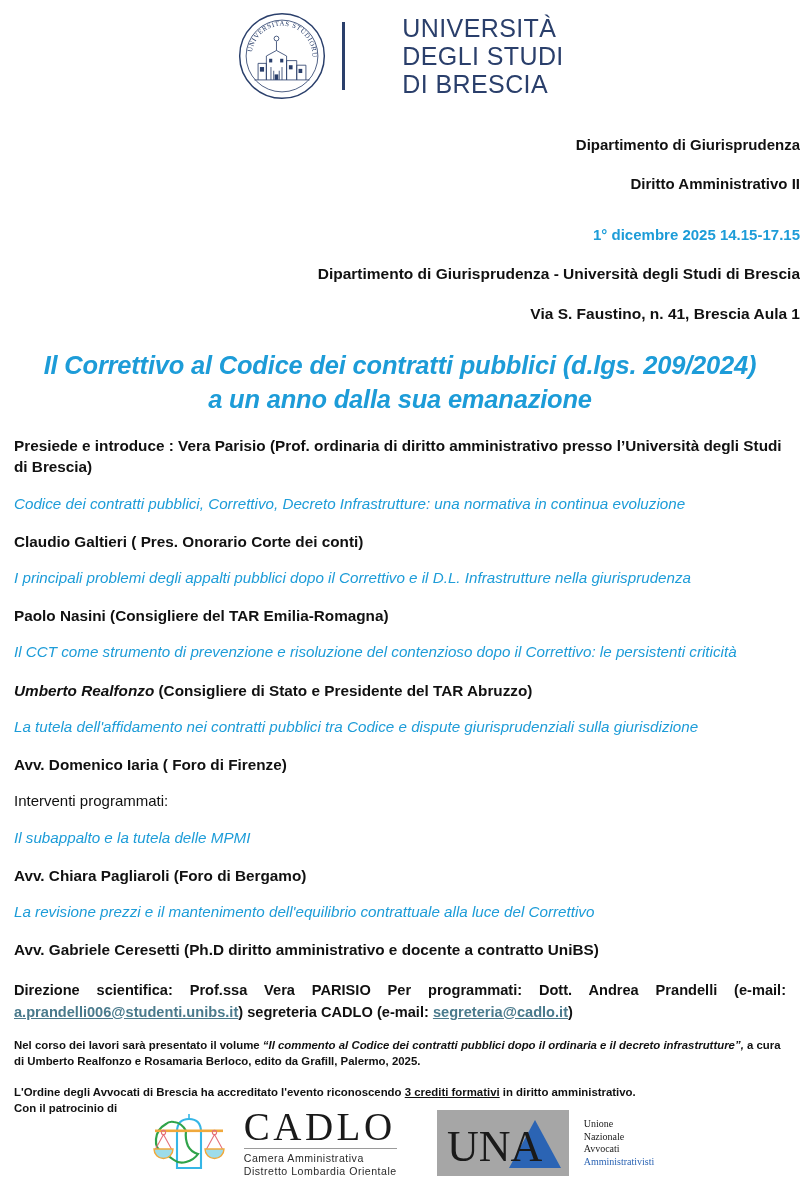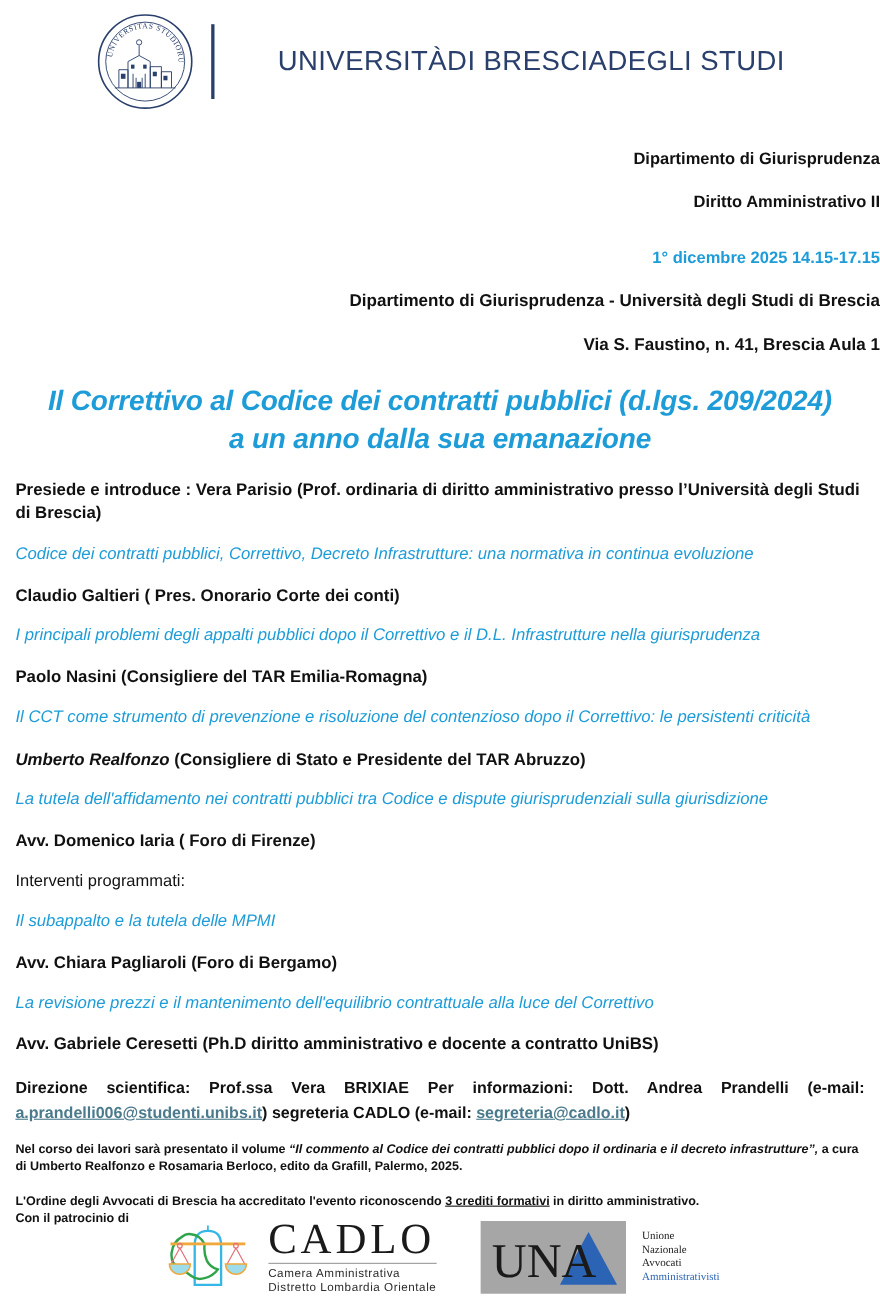--- a/index.html
+++ b/index.html
@@ -38,21 +38,21 @@
     gap: 13px;
   }
   .wordmark-rule {
     width: 3px;
     height: 68px;
     background: #2a3f6b;
     flex: 0 0 auto;
   }
   .wordmark-text {
     display: flex;
-    flex-direction: row;
+    flex-direction: column;
     line-height: 1.13;
     font-size: 25px;
     letter-spacing: 0.4px;
     color: #2a3f6b;
     font-weight: 400;
     margin-left: 44px;
   }
 
   
   .center-line {
@@ -227,22 +227,22 @@
       <rect x="36" y="53" width="3.4" height="4"></rect>
       <rect x="48" y="53" width="3.4" height="4"></rect>
       <rect x="42" y="70" width="4" height="6"></rect>
     </g>
   </svg>
 
   <div class="wordmark">
     <div class="wordmark-rule"></div>
     <div class="wordmark-text">
       <span>UNIVERSITÀ</span>
+      <span>DEGLI STUDI</span>
       <span>DI BRESCIA</span>
-      <span>DEGLI STUDI</span>
     </div>
   </div>
 </div>
 
 <div class="center-line l1">Dipartimento di Giurisprudenza</div>
 <div class="center-line l2">Diritto Amministrativo II</div>
 <div class="center-line l3">1° dicembre 2025  14.15-17.15</div>
 <div class="center-line l4">Dipartimento di Giurisprudenza - Università degli Studi di Brescia</div>
 <div class="center-line l5">Via S. Faustino, n. 41, Brescia Aula 1</div>
 
@@ -279,21 +279,21 @@
     <span>Avv. Chiara Pagliaroli</span><span> (Foro di Bergamo)</span>
   </div>
 
   <div class="topic">La revisione prezzi e il mantenimento dell'equilibrio contrattuale alla luce del Correttivo</div>
   <div class="speaker">
     <span>Avv. Gabriele Ceresetti</span><span> (Ph.D diritto amministrativo e docente a contratto UniBS)</span>
   </div>
 </div>
 
 <div class="direzione">
-  <span>Direzione scientifica: Prof.ssa Vera BRIXIAE Per informazioni:   Dott. Andrea Prandelli  (e-mail: </span><a class="mail-link" href="#">a.prandelli006@studenti.unibs.it</a><span>) segreteria CADLO (e-mail: </span><a class="mail-link" href="#">segreteria@cadlo.it</a><span>)</span>
+  <span>Direzione scientifica: Prof.ssa Vera PARISIO Per programmati:   Dott. Andrea Prandelli  (e-mail: </span><a class="mail-link" href="#">a.prandelli006@studenti.unibs.it</a><span>) segreteria CADLO (e-mail: </span><a class="mail-link" href="#">segreteria@cadlo.it</a><span>)</span>
 </div>
 
 <div class="note">
   <span>Nel corso dei lavori sarà presentato il volume </span><span class="it">“Il commento al Codice dei contratti pubblici dopo il ordinaria e il decreto infrastrutture”,</span><span> a cura di  Umberto Realfonzo e  Rosamaria Berloco, edito da Grafill, Palermo, 2025.</span>
 </div>
 
 <div class="note note-block2">
   <div>
     <span>L'Ordine degli Avvocati di Brescia ha accreditato l'evento riconoscendo </span><span class="u">3 crediti formativi</span><span> in diritto amministrativo.</span>
   </div>

